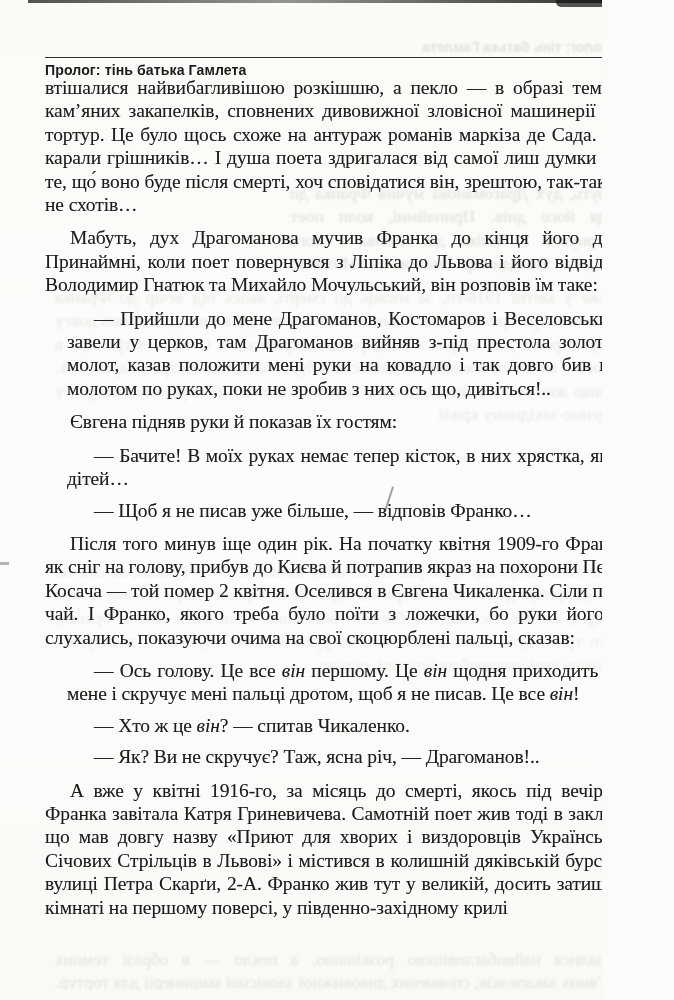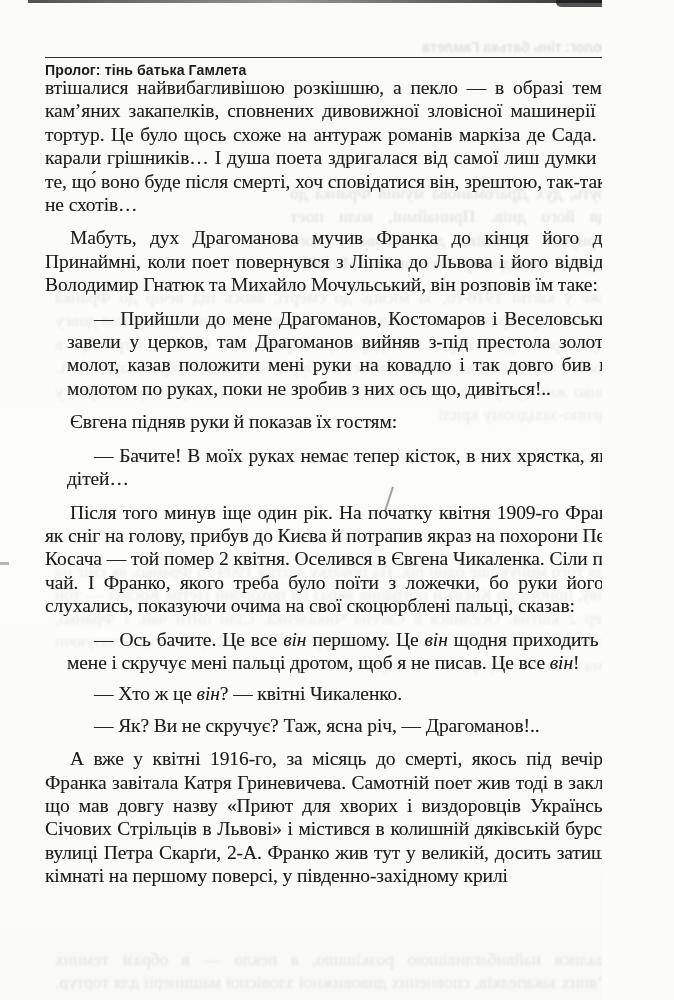--- a/index.html
+++ b/index.html
@@ -73,27 +73,28 @@
     <p>Мабуть, дух Драгоманова мучив Франка до кінця його днів. Принаймні, коли поет повернувся з Ліпіка до Львова і його відвідали Володимир Гнатюк та Михайло Мочульський, він розповів їм таке:</p>
 
     <div class="block">
       <p>— Прийшли до мене Драгоманов, Костомаров і Веселовський, завели у церков, там Драгоманов вийняв з-під престола золотий молот, казав положити мені руки на ковадло і так довго бив він молотом по руках, поки не зробив з них ось що, дивіться!..</p>
     </div>
 
     <p>Євгена підняв руки й показав їх гостям:</p>
 
     <div class="block">
       <p>— Бачите! В моїх руках немає тепер кісток, в них хрястка, як у дітей…</p>
+      <p>— Щоб я не писав уже більше, — відповів Франко…</p>
     </div>
 
     <p>Після того минув іще один рік. На початку квітня 1909-го Франко, як сніг на голову, прибув до Києва й потрапив якраз на похорони Петра Косача — той помер 2 квітня. Оселився в Євгена Чикаленка. Сіли пити чай. І Франко, якого треба було поїти з ложечки, бо руки його не слухались, показуючи очима на свої скоцюрблені пальці, сказав:</p>
 
     <div class="block">
-      <p><span>— Ось бачите. Це все </span><span class="it">він</span><span> першому. Це </span><span class="it">він</span><span> щодня приходить до мене і скручує мені пальці дротом, щоб я не писав. Це все </span><span class="it">він</span><span>!</span></p>
-      <p><span>— Хто ж це </span><span class="it">він</span><span>? — квітні Чикаленко.</span></p>
+      <p><span>— Ось голову. Це все </span><span class="it">він</span><span> першому. Це </span><span class="it">він</span><span> щодня приходить до мене і скручує мені пальці дротом, щоб я не писав. Це все </span><span class="it">він</span><span>!</span></p>
+      <p><span>— Хто ж це </span><span class="it">він</span><span>? — спитав Чикаленко.</span></p>
       <p>— Як? Ви не скручує? Таж, ясна річ, — Драгоманов!..</p>
     </div>
 
     <p>А вже у квітні 1916-го, за місяць до смерті, якось під вечір до Франка завітала Катря Гриневичева. Самотній поет жив тоді в закладі, що мав довгу назву «Приют для хворих і виздоровців Українських Січових Стрільців в Львові» і містився в колишній дяківській бурсі на вулиці Петра Скарґи, 2-А. Франко жив тут у великій, досить затишній кімнаті на першому поверсі, у південно-західному крилі</p>
   </div>
 
   <div class="hair-mark"></div>
   <div class="edge-dash"></div>
 
 </div>

